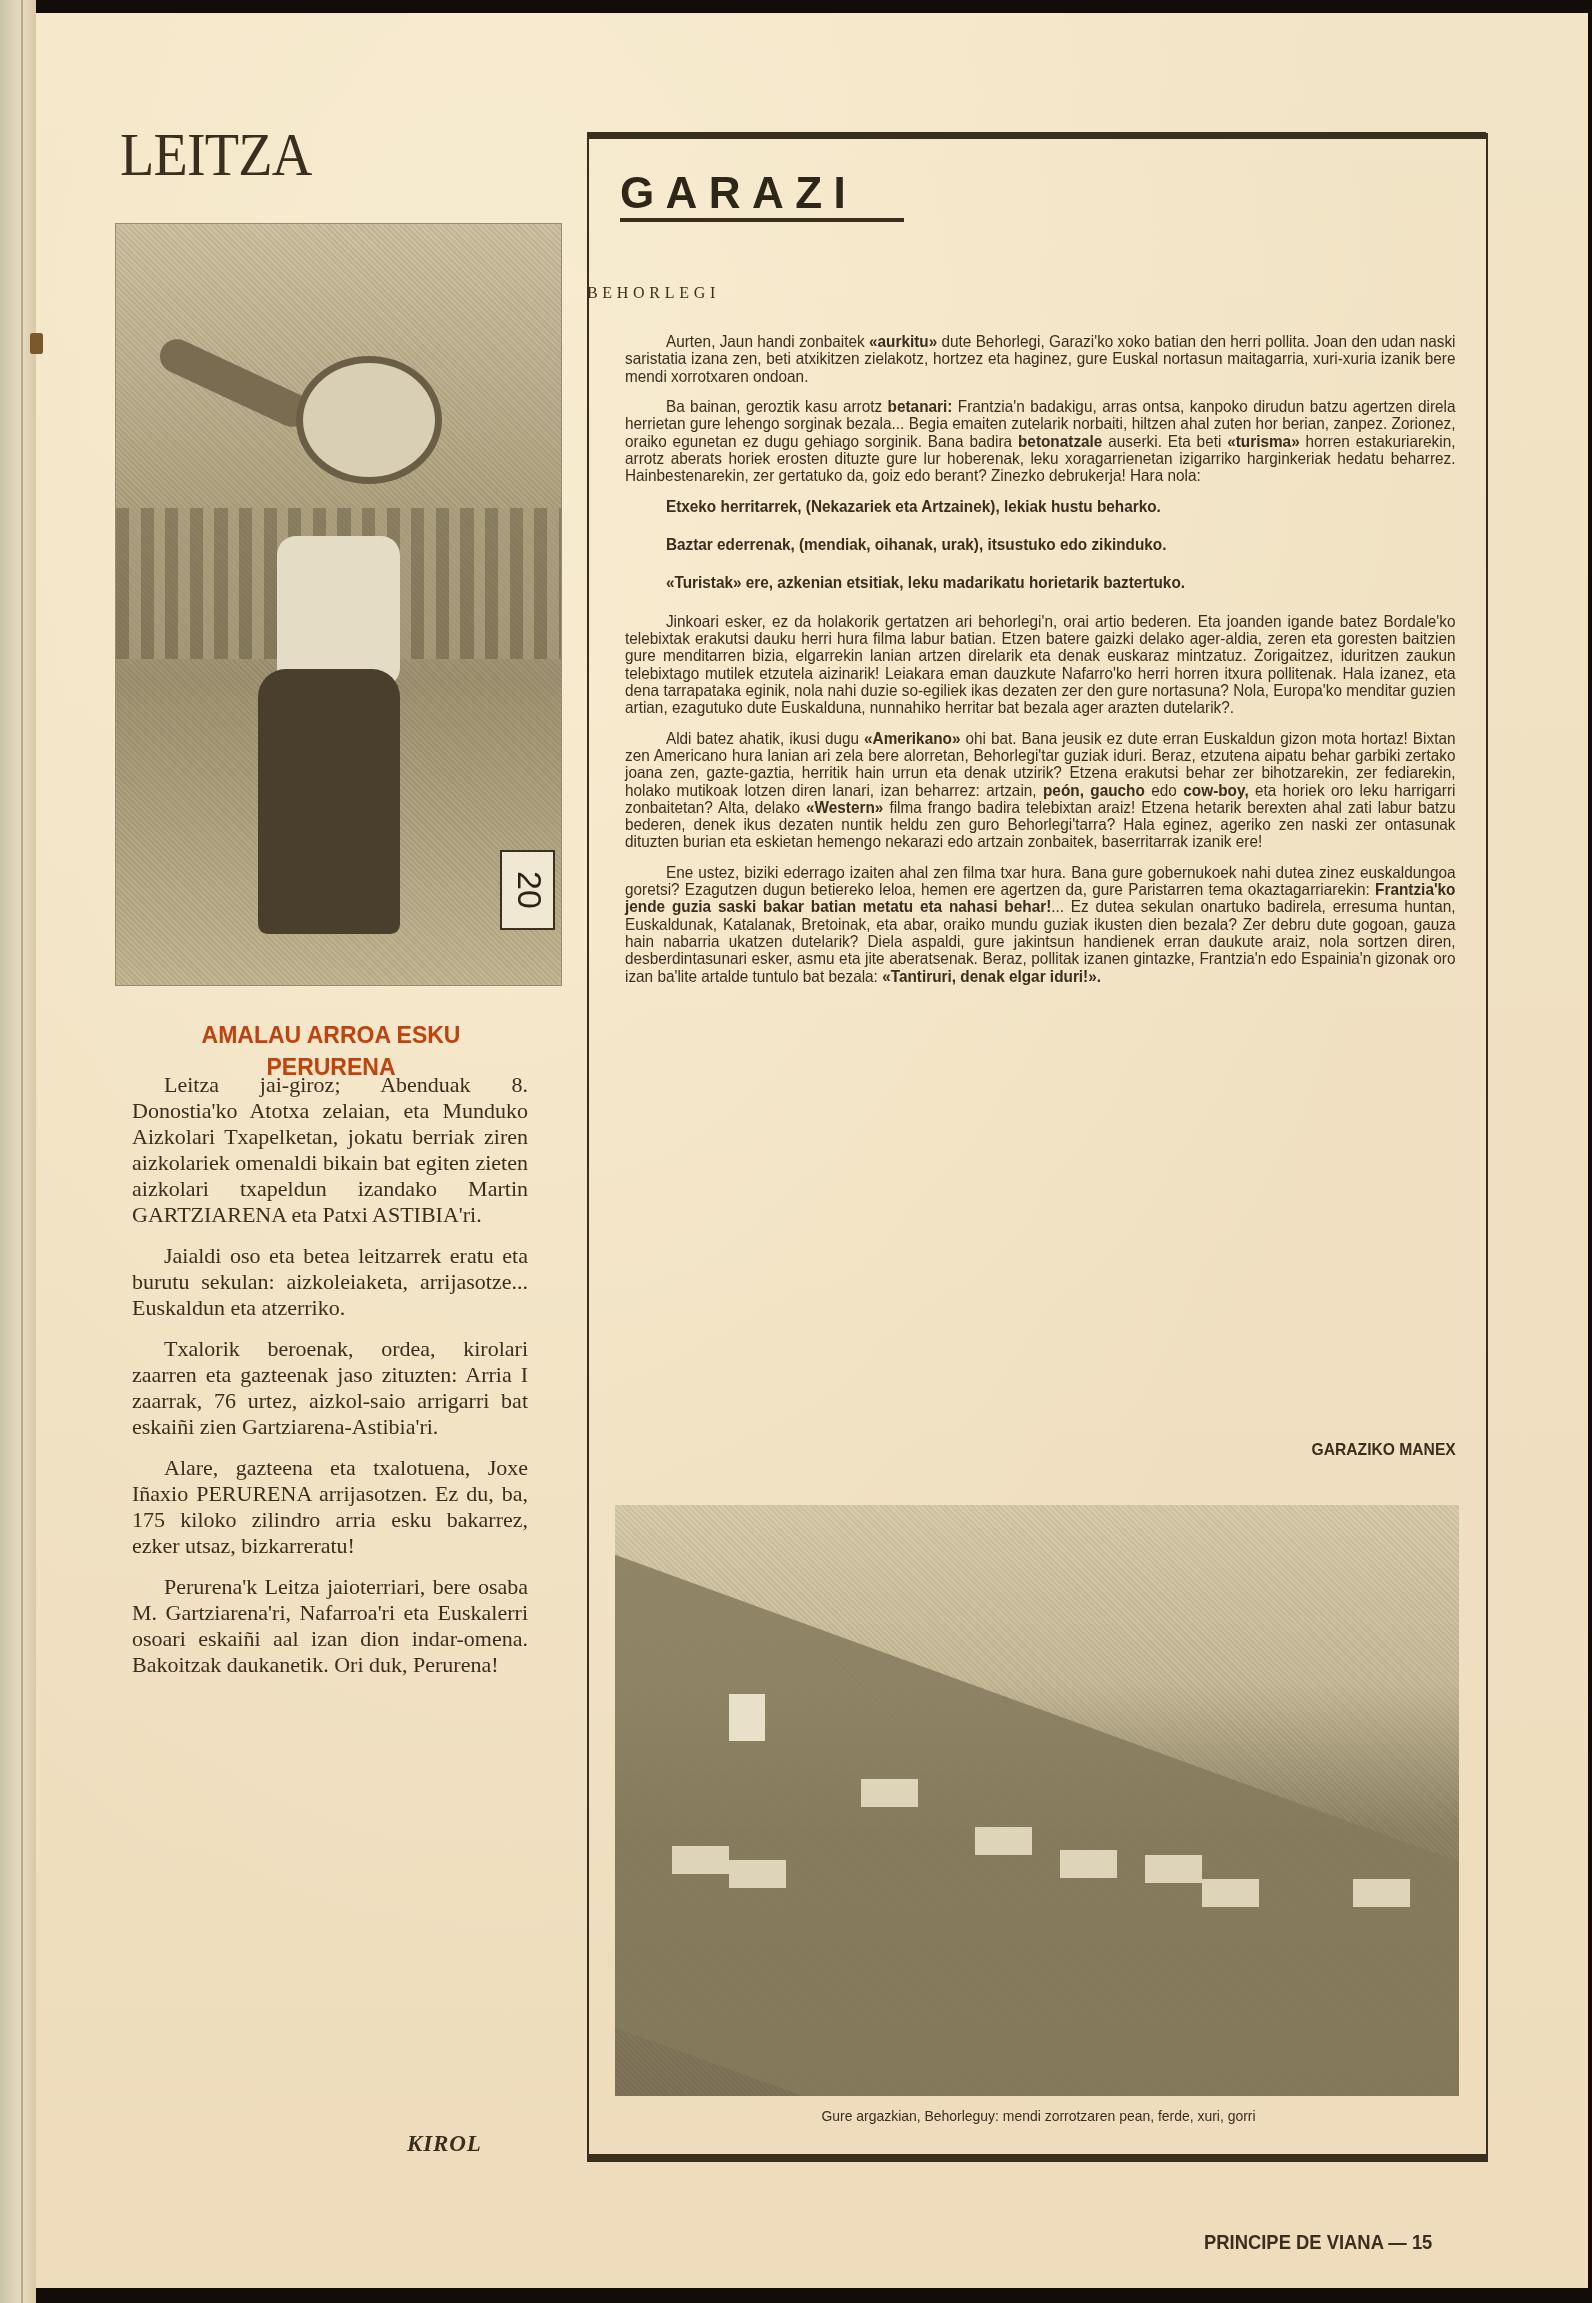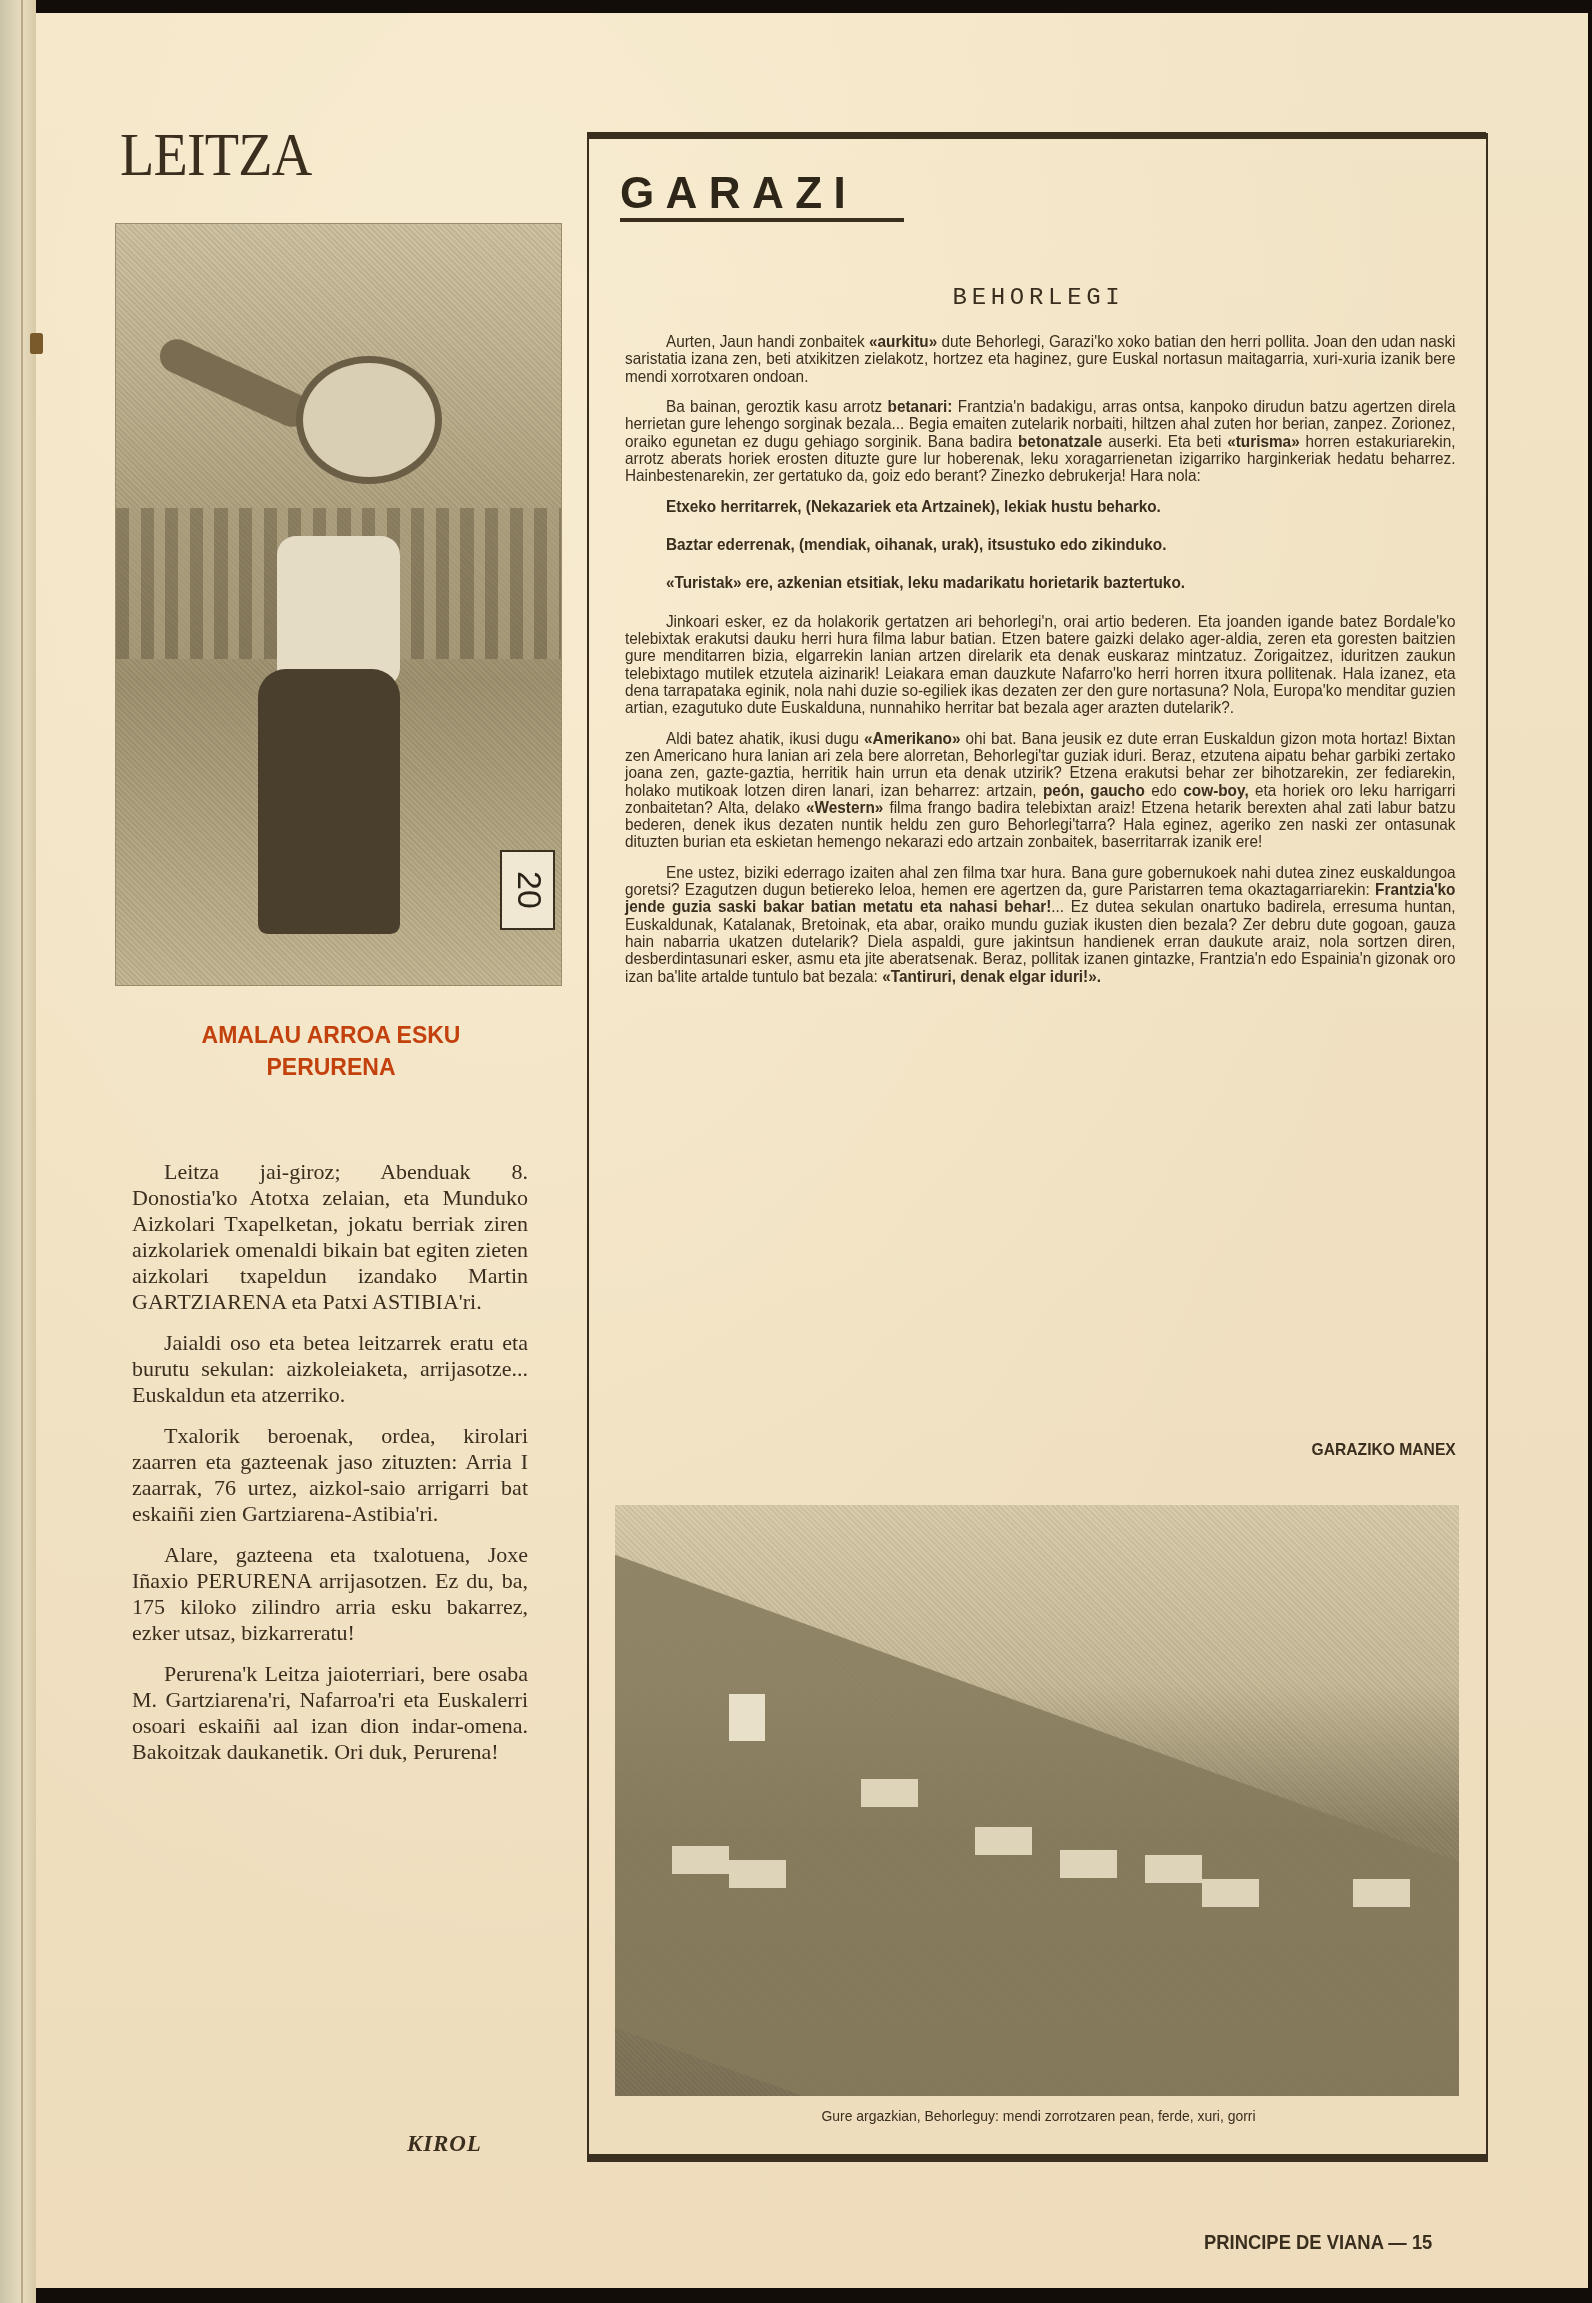--- a/index.html
+++ b/index.html
@@ -32,41 +32,41 @@
   .photo1 .figure-legs { position:absolute; left:142px; top:445px; width:142px; height:265px; background:#4a3e2c; border-radius:28px 28px 9.5px 9.5px; }
   .photo1 .stone { position:absolute; left:180px; top:132px; width:132px; height:114px; background:#d8cfb4; border:7.6px solid #6a5e46; border-radius:50%; }
   .photo1 .arm { position:absolute; left:38px; top:142px; width:161px; height:34px; background:#7a6c50; transform:rotate(25deg); border-radius:17px; }
   .photo1 .num-plate { position:absolute; right:5.7px; bottom:55px; width:51px; height:76px; background:#f0e8d2; border:2.8px solid #3a3020; font-family:"Liberation Sans", sans-serif; font-size:34px; color:#2a2418; writing-mode:vertical-rl; text-align:center; line-height:47px; }
 
   .left-heading {
     position:absolute; left:123px; top:1019px; width:416px; text-align:center;
     font-family:"Liberation Sans", sans-serif; font-weight:bold; font-size:23px; line-height:32px; color:#c2410c;
   }
   .left-body {
-    position:absolute; left:132px; top:1159px; width:396px;
+    position:absolute; left:132px; top:1072px; width:396px;
     font-family:"Liberation Serif", serif; font-size:22px; line-height:26px; color:#3a2e1e;
     text-align:justify; hyphens:manual;
   }
   .left-body p { margin:0 0 15px 0; text-indent:32px; }
   .kirol { position:absolute; left:407px; top:2131px; font-family:"Liberation Serif", serif; font-style:italic; font-weight:bold; font-size:23px; color:#3a2e1e; letter-spacing:0.9px; }
 
   .box {
     position:absolute; left:587px; top:133px; width:897px; height:2021px;
     border-left:2.8px solid #3a2e1e; border-right:2.8px solid #3a2e1e;
   }
   .box-top { position:absolute; left:587px; top:132px; width:899px; height:6.6px; background:#3a2e1e; }
   .box-bottom { position:absolute; left:587px; top:2154px; width:901px; height:7.6px; background:#3a2e1e; }
   .garazi-title {
     position:absolute; left:620px; top:168px;
     font-family:"Liberation Sans", sans-serif; font-weight:bold; font-size:44px; letter-spacing:11.4px; color:#2e2618;
   }
   .garazi-underline { position:absolute; left:620px; top:218px; width:284px; height:3.8px; background:#3a2e1e; }
   .behorlegi {
-    position:absolute; left:587px; top:284px; width:903px; text-align:center;
-    font-family:Liberation Mono, monospace; font-size:24px; letter-spacing:4.7px; color:#3a2e1e;
+    position:absolute; left:587px; top:284px; width:903px; text-align:left;
+    font-family:Liberation Serif, serif; font-size:16px; letter-spacing:4.7px; color:#3a2e1e;
   }
   .right-body {
     position:absolute; left:625px; top:333px; width:831px;
     font-family:"Liberation Sans", sans-serif; font-size:16.5px; line-height:17.3px; color:#3a2e1e;
     text-align:justify; transform:scaleX(0.93); transform-origin:left top; width:893px;
   }
   .right-body p { margin:0 0 13.2px 0; text-indent:44px; }
   .right-body p.slogan { text-indent:44px; font-weight:bold; margin:5.7px 0 21px 0; }
   .right-body b { font-weight:bold; }
   .signature {

